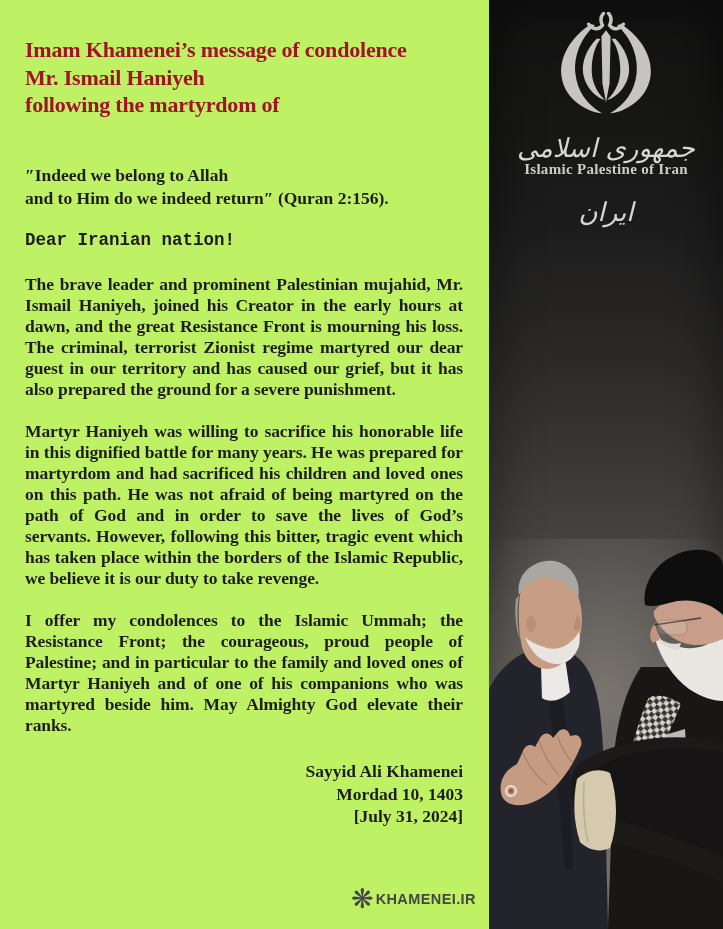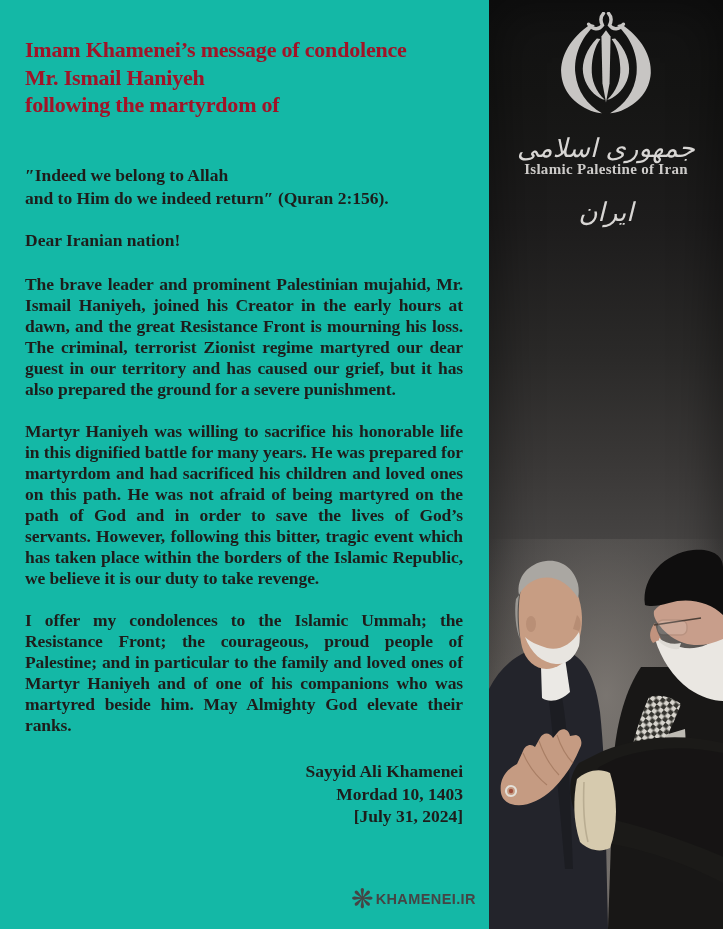--- a/index.html
+++ b/index.html
@@ -2,32 +2,32 @@
 <html><head>
 <meta charset="utf-8">
 <style>
   html,body{margin:0;padding:0;background:#e8e8e8;}
   .page{
     position:relative;width:723px;height:929px;background:#ffffff;
     font-family:"Liberation Serif","DejaVu Serif",serif;
     overflow:hidden;margin:0 auto;
   }
   
-  .left-pane{position:absolute;left:0;top:0;width:489px;height:929px;background:#14b8a6;}
+  .left-pane{position:absolute;left:0;top:0;width:489px;height:929px;background:#bef264;}
   .title{
     position:absolute;left:25px;top:36px;width:455px;
     color:#a11327;font-weight:700;font-size:22px;line-height:27.5px;
     letter-spacing:-0.2px;white-space:nowrap;
   }
   .content{
     position:absolute;left:25px;top:164px;width:438px;
     color:#1e1d1b;font-weight:700;font-size:17.5px;line-height:21px;
   }
   .quote{font-size:17.5px;line-height:23px;margin:0 0 20px 0;}
-  .salutation{margin:4px 0 23px 0;}
+  .salutation{margin:4px 0 23px 0;font-family:Liberation Mono, monospace;}
   .content p{margin:0 0 21px 0;text-align:justify;letter-spacing:-0.1px;}
   .signature{margin-top:24px;line-height:22.5px;text-align:right;}
   .logo{
     position:absolute;left:351px;top:884px;height:30px;
     display:flex;align-items:center;gap:2px;color:#454545;
   }
   .logo-glyph{
     font-family:"DejaVu Sans",sans-serif;font-size:27px;line-height:30px;color:#454545;
   }
   .logo-text{

